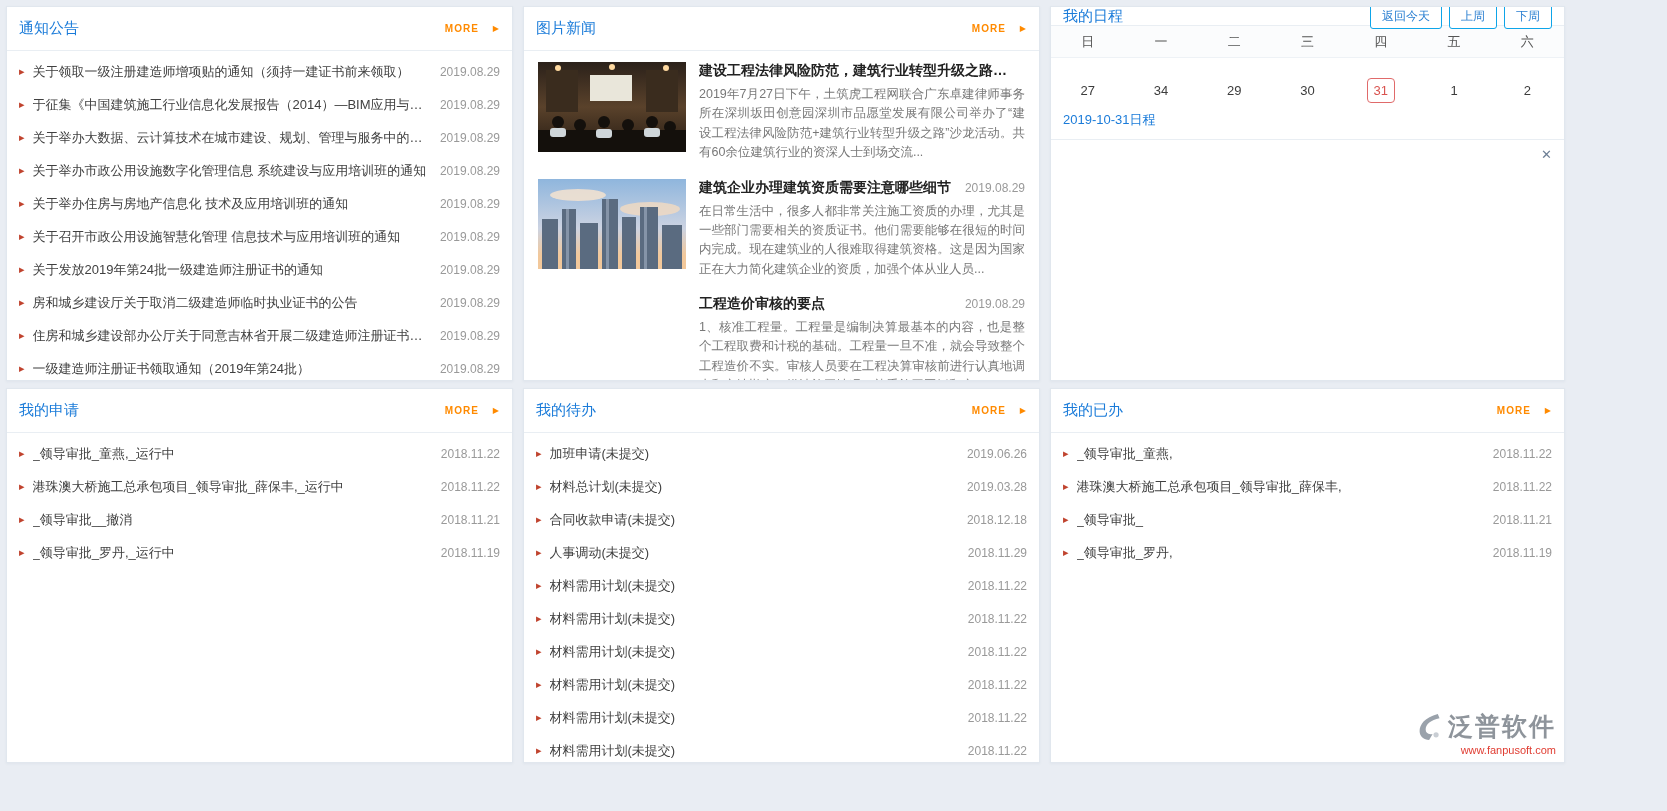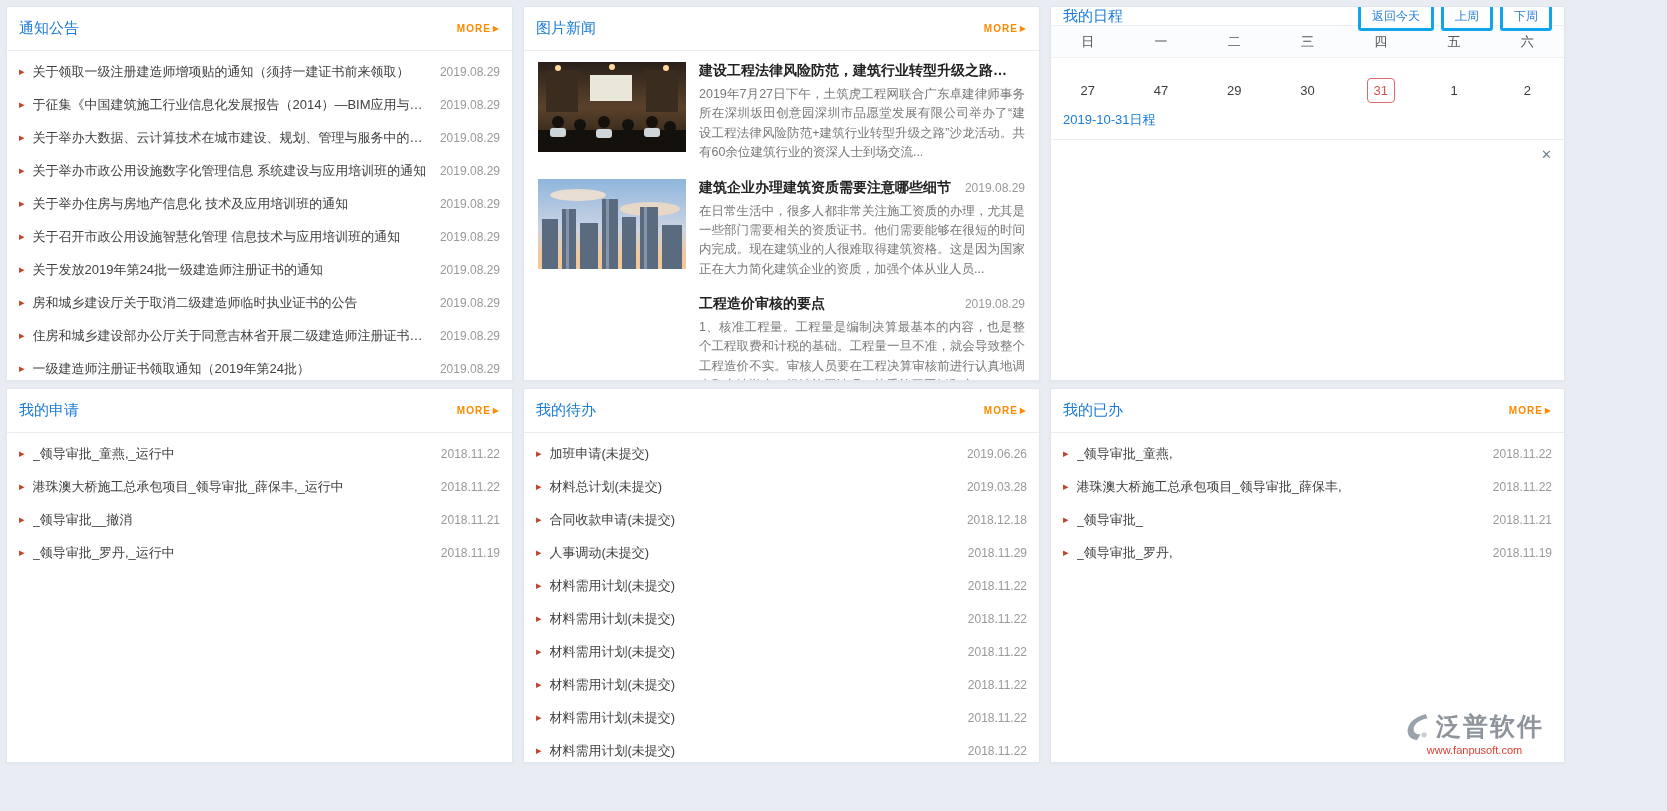--- a/index.html
+++ b/index.html
@@ -22,21 +22,21 @@
     box-shadow:0 1px 2px rgba(120,140,160,0.08);
     overflow:hidden; position:relative;
   }
   .panel-hd {
     height:44px; display:flex; align-items:center; justify-content:space-between;
     padding:0 12px; border-bottom:1px solid #e9eef3;
   }
   .panel-title { color:#1a7bd9; font-size:15px; }
   .more {
     color:#ff8a00; font-size:10px; font-weight:bold; letter-spacing:1px;
-    cursor:pointer; text-decoration:none; display:flex; align-items:center; gap:2px;
+    cursor:pointer; text-decoration:none; display:flex; align-items:center; gap:14px;
   }
   .more-arrow { font-size:8px; line-height:1; }
 
   .list { list-style:none; padding:4px 12px 0 12px; }
   .row { display:flex; align-items:center; height:33px; cursor:pointer; }
   .mk { color:#c0432e; font-size:11px; margin-right:8px; flex:none; line-height:1; }
   .txt { flex:1; color:#404040; font-size:13px; white-space:nowrap; overflow:hidden; text-overflow:ellipsis; }
   .date { color:#999; font-size:12px; margin-left:12px; flex:none; }
 
   
@@ -48,37 +48,37 @@
   .news-main { flex:1; min-width:0; }
   .news-hd { display:flex; justify-content:space-between; align-items:baseline; margin-bottom:5px; }
   .news-title { font-size:14px; font-weight:bold; color:#222; cursor:pointer; white-space:nowrap; overflow:hidden; text-overflow:ellipsis; }
   .news-date { color:#999; font-size:12px; flex:none; margin-left:10px; }
   .news-excerpt { color:#787878; font-size:12.5px; line-height:1.55; text-align:justify; max-height:80px; overflow:hidden; }
 
   
   .panel-hd.sched { height:19px; }
   .cal-btns { display:flex; gap:7px; }
   .cal-btn {
-    border:3px solid #0ea5e9; color:#2a7fd1; background:#fff;
+    border:1px solid #0ea5e9; color:#2a7fd1; background:#fff;
     font-size:12px; padding:3px 11px; border-radius:3px; cursor:pointer;
     font-family:inherit;
   }
   .weekrow, .daterow { display:grid; grid-template-columns:repeat(7,1fr); text-align:center; align-items:center; }
   .weekrow { height:32px; background:#fbfcfd; border-bottom:1px solid #eef2f6; color:#555; font-size:13px; }
   .daterow { height:44px; font-size:13px; color:#3c3c3c; }
   .daycell { cursor:pointer;margin-top:20px; }
   .daynum { display:inline-block; min-width:28px; padding:4px 6px; border:1px solid transparent; }
   .daynum.today { border-color:#e06a6a; color:#d9534f; border-radius:4px; }
   .sched-link { padding:9px 12px 10px 12px; border-bottom:1px solid #e9eef3; }
   .sched-link a { color:#1a7bd9; text-decoration:none; font-size:13px; cursor:pointer; }
   .sched-close { padding:7px 12px; text-align:right; }
   .close-x { cursor:pointer; font-size:13px; color:#6d7f95; }
 
   
-  .watermark { position:absolute; right:20px; bottom:6px; text-align:center; }
+  .watermark { position:absolute; right:8px; bottom:6px; text-align:right; }
   .brand-row { display:flex; align-items:center; justify-content:flex-end; gap:5px; }
   .brand-icon svg { display:block; }
   .brand-name { font-size:25px; font-weight:bold; color:#8e949b; letter-spacing:2px; }
   .brand-url { color:#e03c31; font-size:11px; margin-top:1px; }
 </style>
 </head>
 <body>
 
 <div class="grid">
 
@@ -260,21 +260,21 @@
       <span>日</span>
       <span>一</span>
       <span>二</span>
       <span>三</span>
       <span>四</span>
       <span>五</span>
       <span>六</span>
     </div>
     <div class="daterow">
       <span class="daycell"><span class="daynum">27</span></span>
-      <span class="daycell"><span class="daynum">47</span></span>
+      <span class="daycell"><span class="daynum">34</span></span>
       <span class="daycell"><span class="daynum">29</span></span>
       <span class="daycell"><span class="daynum">30</span></span>
       <span class="daycell"><span class="daynum today">31</span></span>
       <span class="daycell"><span class="daynum">1</span></span>
       <span class="daycell"><span class="daynum">2</span></span>
     </div>
     <div class="sched-link">
       <a>2019-10-31日程</a>
     </div>
     <div class="sched-close">

